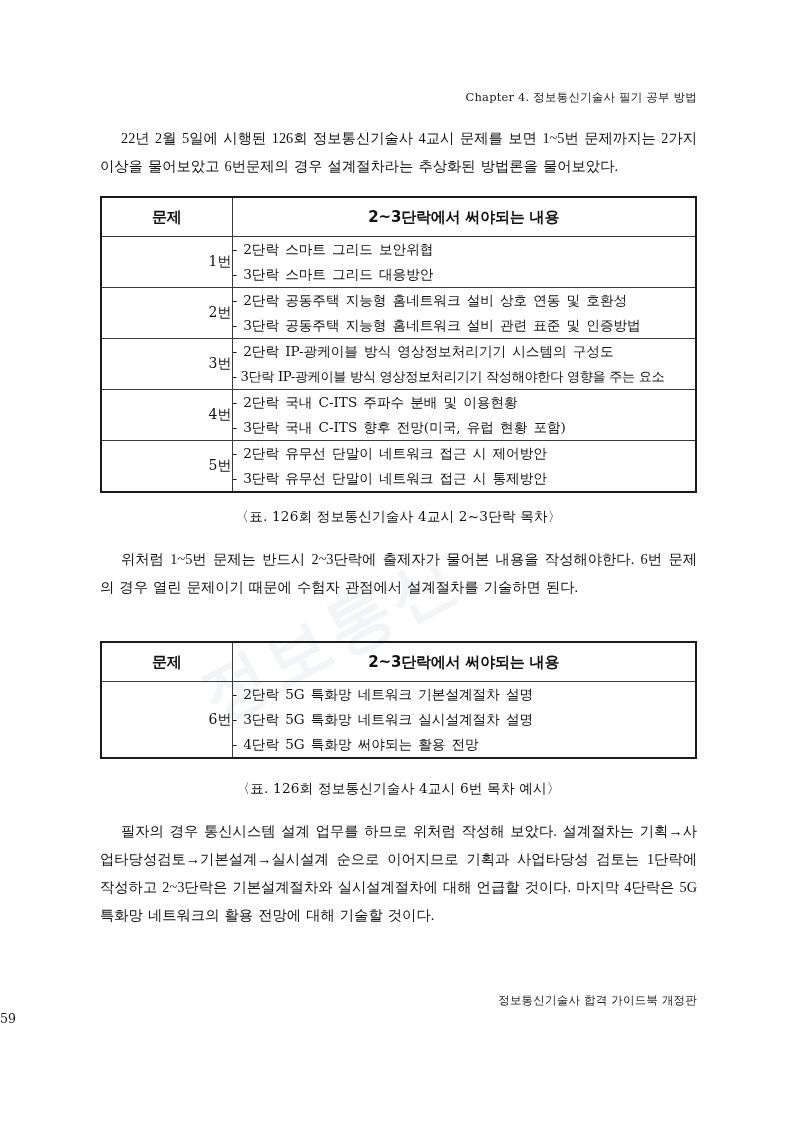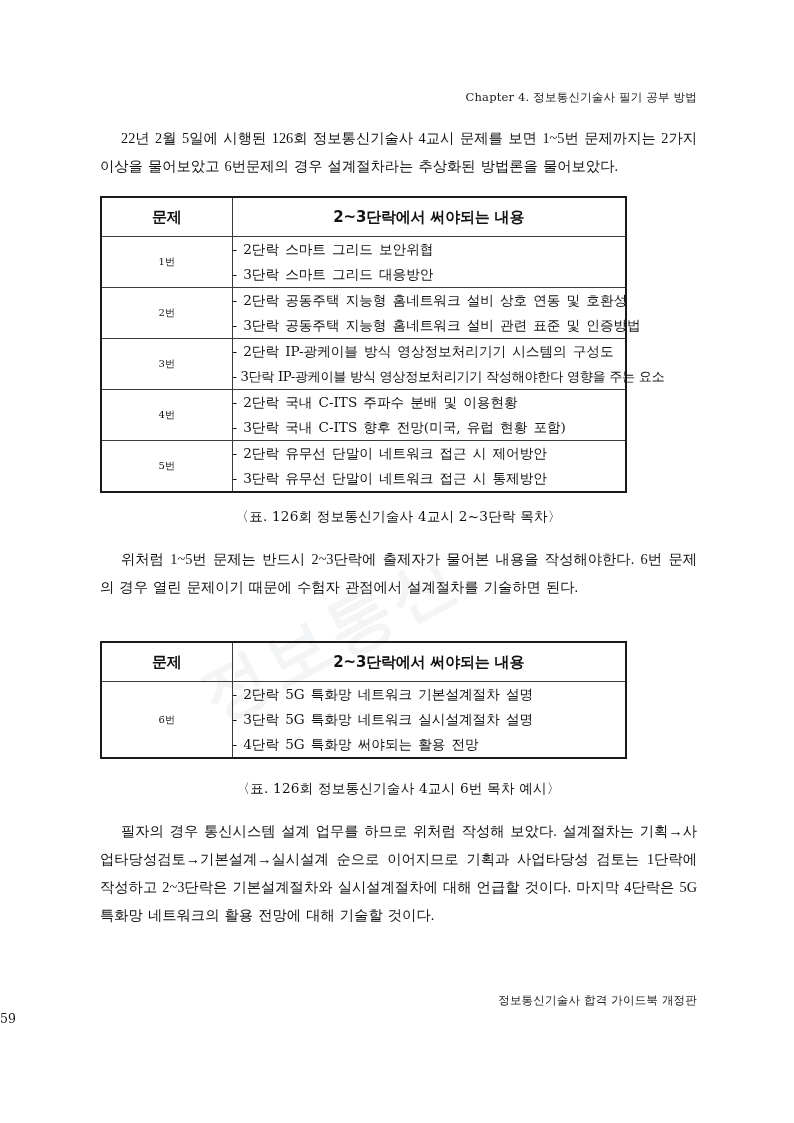--- a/index.html
+++ b/index.html
@@ -72,21 +72,21 @@
     text-indent: 21px;
     color: #111111;
     font-family: Liberation Serif, serif;
   }
   p.para.last-line-natural {
     text-align-last: left;
     margin-top: 6px;
   }
 
   
-  .tbl-wrap { width: 527px; }
+  .tbl-wrap { width: 597px; }
   table.doc-table {
     width: 100%;
     border-collapse: collapse;
     table-layout: fixed;
     border: 2.2px solid #1a1a1a;
     background: transparent;
   }
   table.doc-table td, table.doc-table th {
     border: 1px solid #3a3a3a;
     padding: 0;
@@ -97,22 +97,22 @@
     font-weight: 700;
     text-align: center;
     font-size: 15px;
     letter-spacing: -0.2px;
     height: 38px;
     font-family: "DejaVu Sans", "Liberation Sans", sans-serif;
   }
   .col-no { width: 131px; }
 
   td.cell-no {
-    text-align: center;
-    font-size: 10px;
+    text-align: right;
+    font-size: 14px;
     font-family: "DejaVu Serif", "Liberation Serif", serif;
   }
   td.cell-body {
     padding: 6px 0 6px 14px;
     font-size: 13.6px;
     line-height: 25px;
   }
   .bullet-line {
     white-space: nowrap;
     word-spacing: 1.8px;

